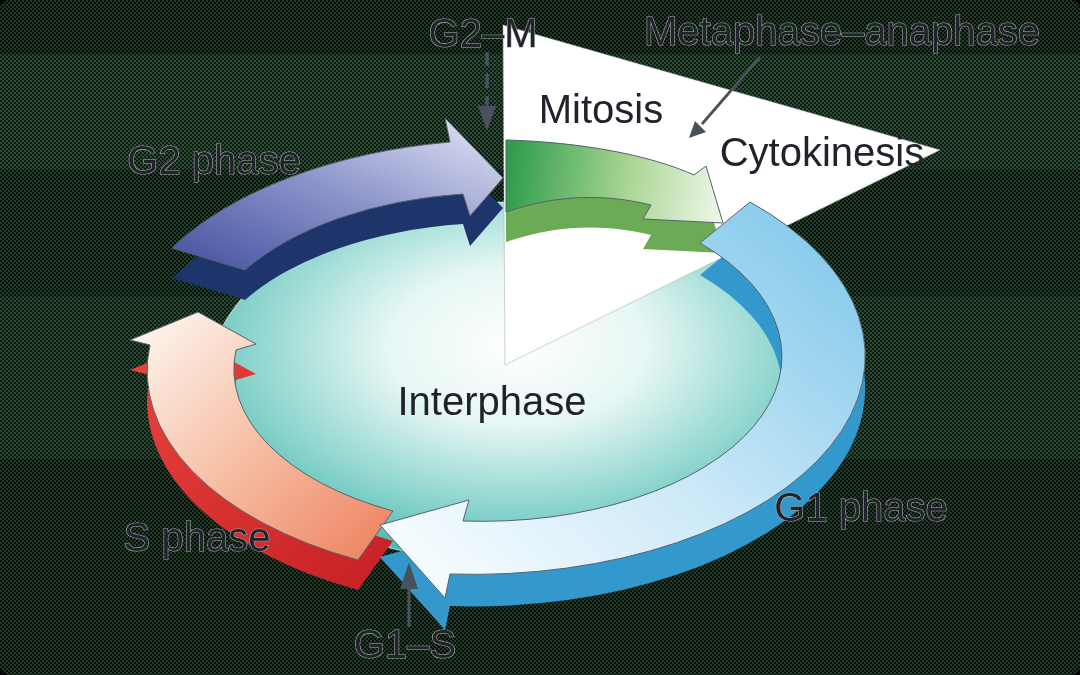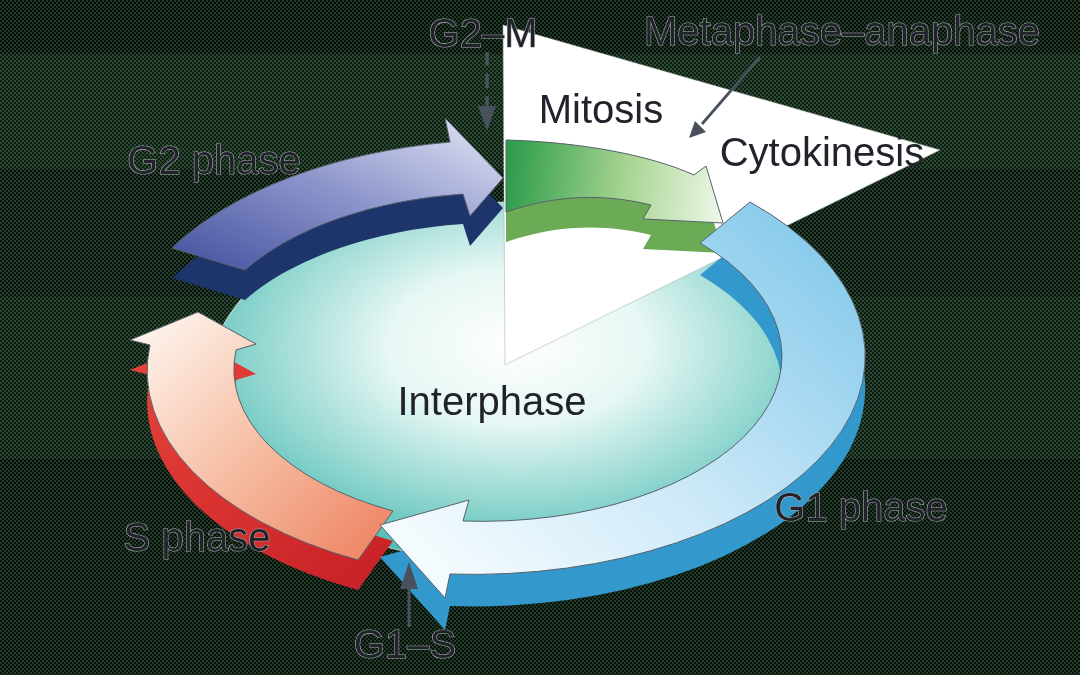--- a/index.html
+++ b/index.html
@@ -5,20 +5,21 @@
   html,body{margin:0;padding:0;background:#000;}
   .stage{
     position:relative;width:1080px;height:675px;overflow:hidden;
     background-color:#101a12;
     background-image:
       linear-gradient(180deg, rgba(0,0,0,.22) 0 8%, rgba(46,84,58,.14) 8% 25%,
         rgba(0,0,0,.14) 25% 44%, rgba(40,74,52,.12) 44% 68%, rgba(0,0,0,.20) 68% 100%),
       conic-gradient(#2b4d36 25%, #0a110b 0 50%, #27462f 0 75%, #0d140e 0);
     background-size:100% 100%, 4px 4px;
     font-family:"Liberation Sans","DejaVu Sans",sans-serif;
+    border-radius:9px;
   }
   svg{position:absolute;left:0;top:0;display:block;}
   text{font-family:"Liberation Sans","DejaVu Sans",sans-serif;}
   .lbl{fill:#22222c;font-size:40px;}
   .lbl-halo{stroke:#a8b2ac;stroke-width:1.1px;paint-order:stroke;}
   .band-top{stroke:#57626c;stroke-width:1;stroke-linejoin:round;}
 </style>
 </head>
 <body>
 

